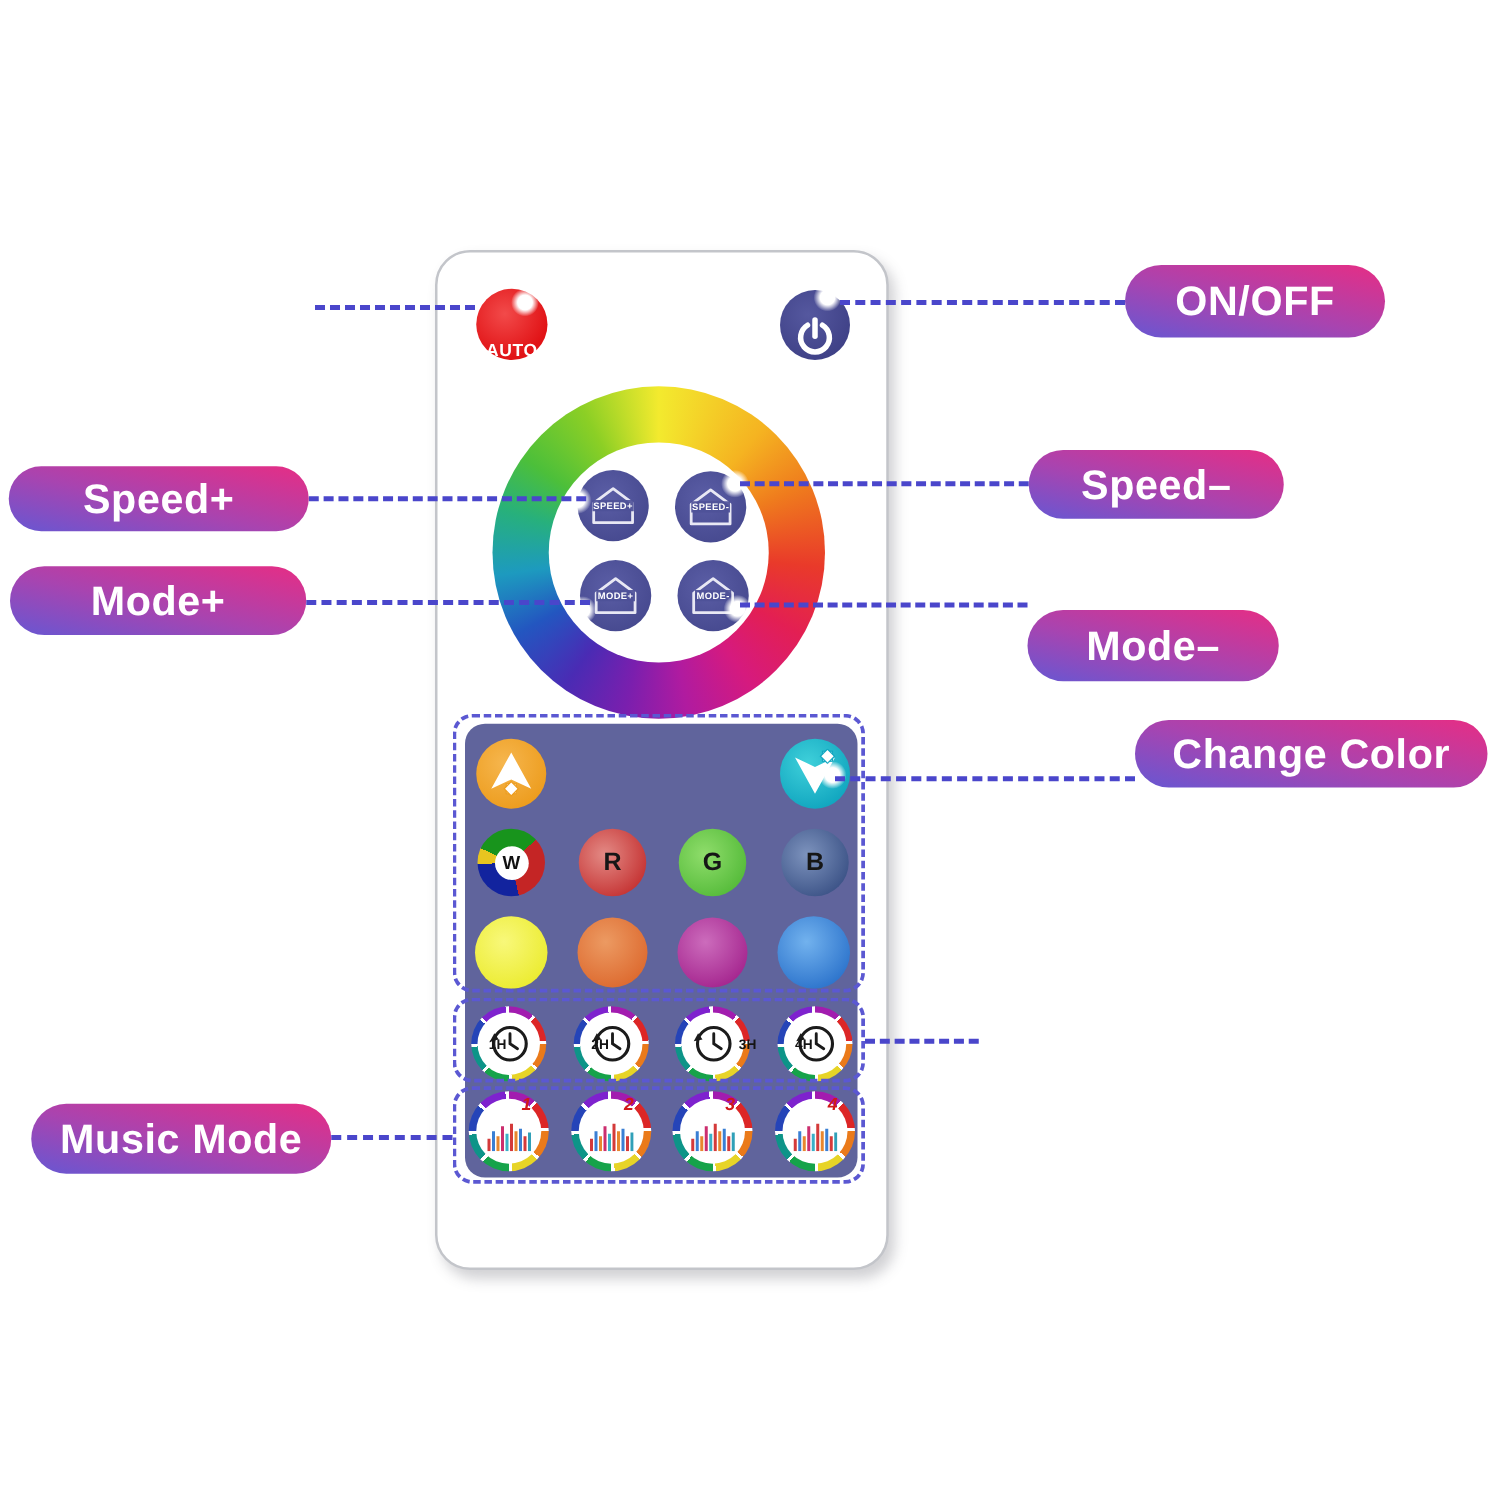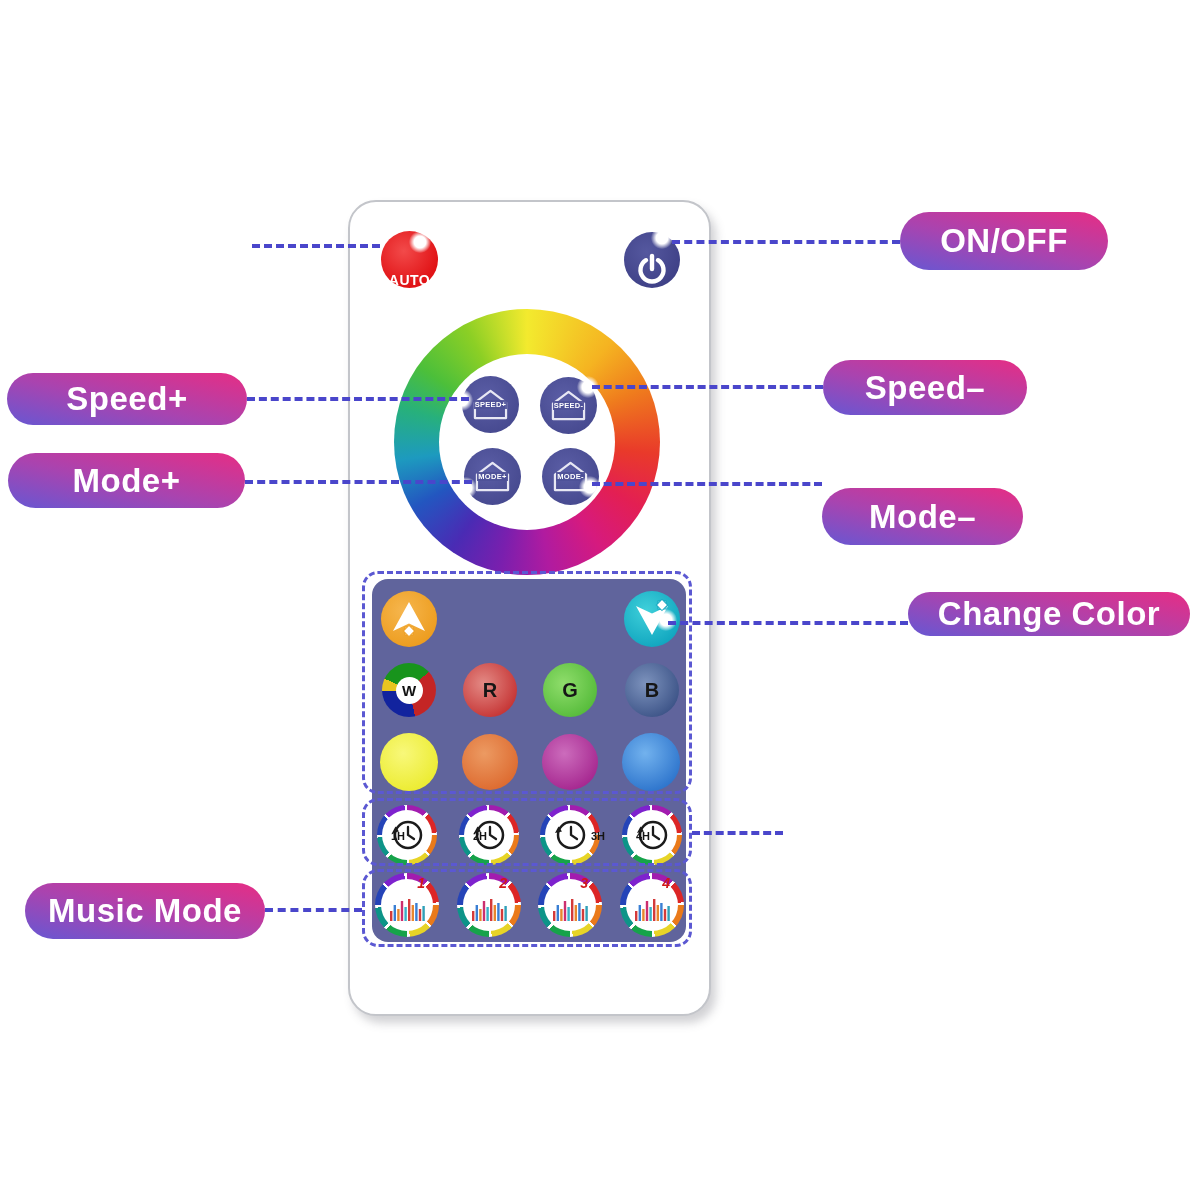--- a/index.html
+++ b/index.html
@@ -73,21 +73,21 @@
 </head>
 <body>
 
 <div class="canvas">
 
   <div class="pill" style="left:900px; top:212px; width:208px; height:58px;">ON/OFF</div>
   <div class="pill" style="left:7px; top:373px; width:240px; height:52px;">Speed+</div>
   <div class="pill" style="left:823px; top:360px; width:204px; height:55px;">Speed–</div>
   <div class="pill" style="left:8px; top:453px; width:237px; height:55px;">Mode+</div>
   <div class="pill" style="left:822px; top:458px; width:201px; height:57px;margin-top:30px;">Mode–</div>
-  <div class="pill" style="left:908px; top:592px; width:282px; height:44px;">Change Color</div>
+  <div class="pill" style="left:908px; top:576px; width:282px; height:54px;">Change Color</div>
   <div class="pill" style="left:25px; top:883px; width:240px; height:56px;">Music Mode</div>
 
   <div class="connector" style="left:252px; top:244px; width:128px;"></div>
   <div class="connector" style="left:672px; top:240px; width:228px;"></div>
   <div class="connector" style="left:247px; top:397px; width:222px;"></div>
   <div class="connector" style="left:592px; top:385px; width:231px;"></div>
   <div class="connector" style="left:245px; top:480px; width:227px;"></div>
   <div class="connector" style="left:592px; top:482px; width:230px;"></div>
   <div class="connector" style="left:668px; top:621px; width:240px;"></div>
   <div class="connector" style="left:692px; top:831px; width:91px;"></div>

